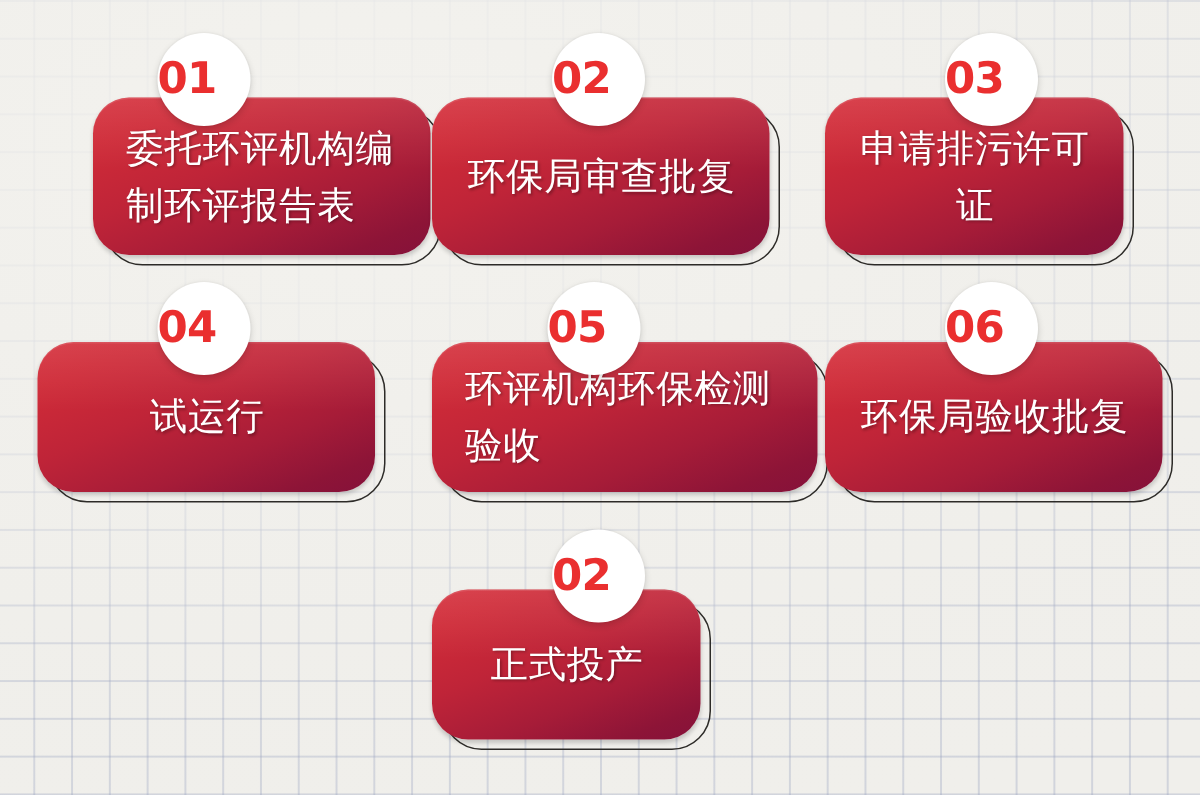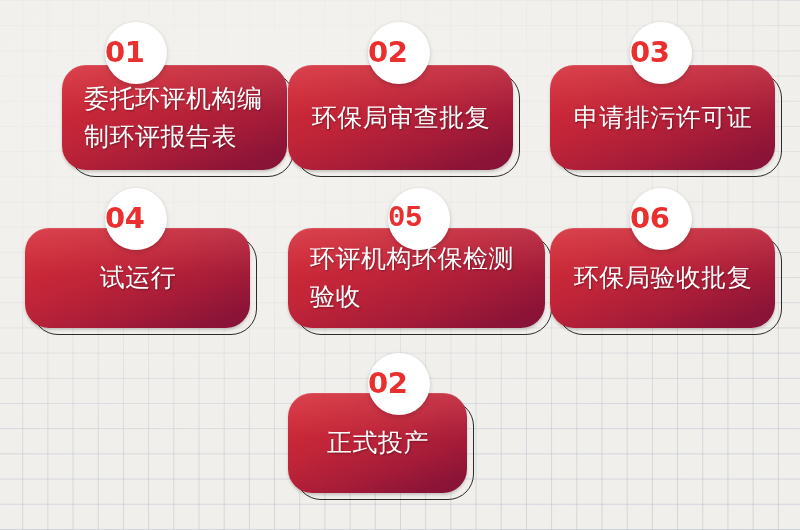--- a/index.html
+++ b/index.html
@@ -132,21 +132,21 @@
       </div>
       <div class="step" style="left: 288px; top: 65px; width: 225px; height: 105px;">
         <div class="card-outline"></div>
         <div class="card">
           <div class="card-label center">环保局审查批复</div>
         </div>
       </div>
       <div class="badge" style="left: 368px; top: 22px;">
         <span class="badge-num">02</span>
       </div>
-      <div class="step" style="left: 550px; top: 65px; width: 225px; height: 105px;">
+      <div class="step" style="left: 550px; top: 65px; width: 199px; height: 105px;">
         <div class="card-outline"></div>
         <div class="card">
           <div class="card-label center">申请排污许可证</div>
         </div>
       </div>
       <div class="badge" style="left: 630px; top: 22px;">
         <span class="badge-num">03</span>
       </div>
       <div class="step" style="left: 25px; top: 228px; width: 225px; height: 100px;">
         <div class="card-outline"></div>
@@ -156,21 +156,21 @@
       </div>
       <div class="badge" style="left: 105px; top: 188px;">
         <span class="badge-num">04</span>
       </div>
       <div class="step" style="left: 288px; top: 228px; width: 257px; height: 100px;">
         <div class="card-outline"></div>
         <div class="card">
           <div class="card-label">环评机构环保检测验收</div>
         </div>
       </div>
-      <div class="badge" style="left: 388px; top: 188px; font-family: Liberation Mono, monospace;">
+      <div class="badge" style="left: 365px; top: 188px;">
         <span class="badge-num">05</span>
       </div>
       <div class="step" style="left: 550px; top: 228px; width: 225px; height: 100px;">
         <div class="card-outline"></div>
         <div class="card">
           <div class="card-label center">环保局验收批复</div>
         </div>
       </div>
       <div class="badge" style="left: 630px; top: 188px;">
         <span class="badge-num">06</span>

